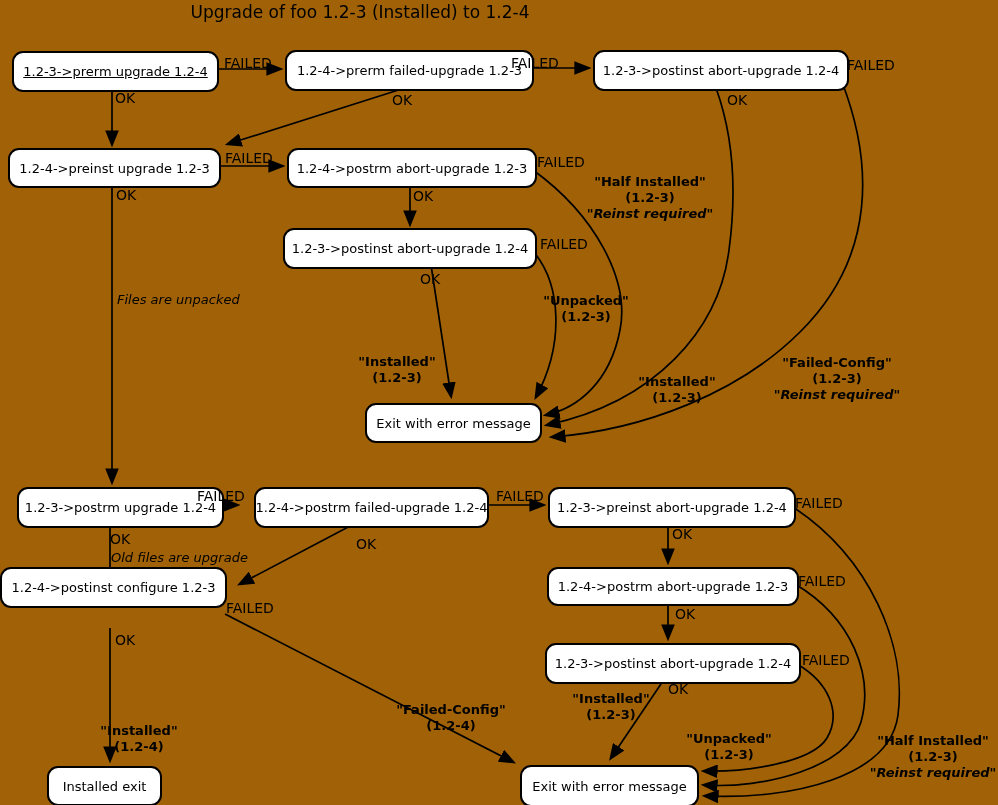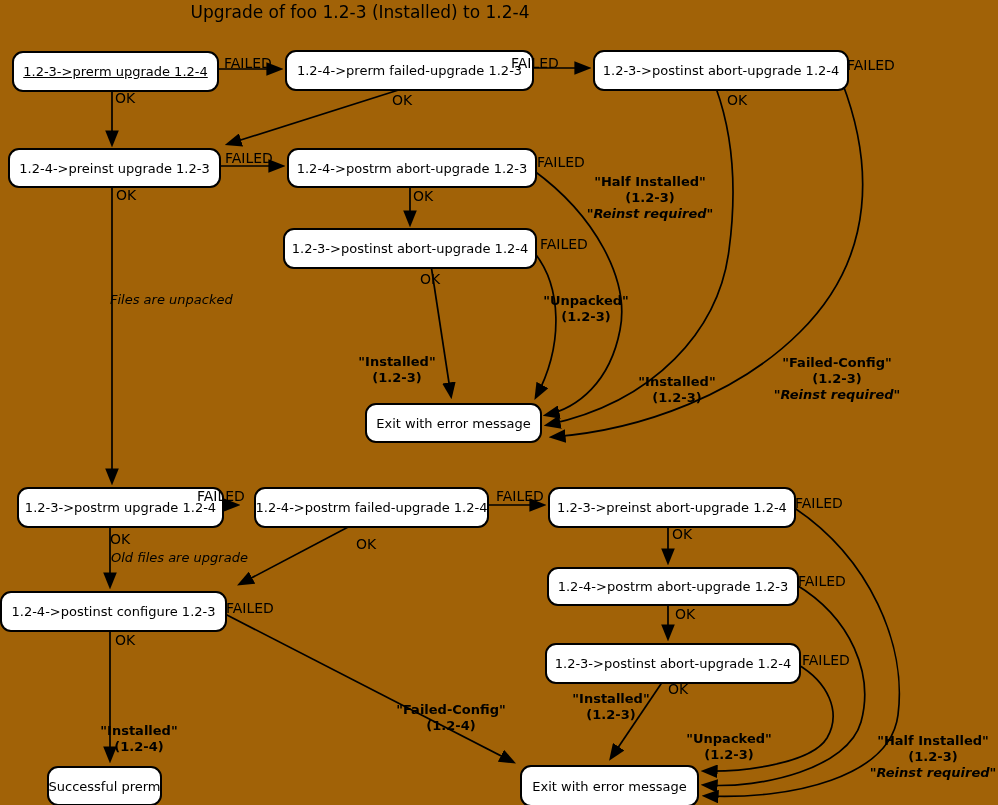--- a/index.html
+++ b/index.html
@@ -84,25 +84,25 @@
     </div>
   <div class="node" style="left:548px;top:487px;width:244px;height:37px;">
       <span>1.2-3-&gt;preinst abort-upgrade 1.2-4</span>
     </div>
   <div class="node" style="left:547px;top:567px;width:248px;height:35px;">
       <span>1.2-4-&gt;postrm abort-upgrade 1.2-3</span>
     </div>
   <div class="node" style="left:545px;top:643px;width:252px;height:37px;">
       <span>1.2-3-&gt;postinst abort-upgrade 1.2-4</span>
     </div>
-  <div class="node" style="left:0px;top:591px;width:223px;height:37px;">
+  <div class="node" style="left:0px;top:567px;width:223px;height:37px;">
       <span>1.2-4-&gt;postinst configure 1.2-3</span>
     </div>
   <div class="node" style="left:47px;top:766px;width:111px;height:36px;">
-      <span>Successful prerm</span>
+      <span>Installed exit</span>
     </div>
   <div class="node" style="left:520px;top:765px;width:175px;height:38px;">
       <span>Exit with error message</span>
     </div>
 
   <div class="elabel" style="left:224px;top:55px;">FAILED</div>
   <div class="elabel" style="left:511px;top:55px;">FAILED</div>
   <div class="elabel" style="left:847px;top:57px;">FAILED</div>
   <div class="elabel" style="left:225px;top:150px;">FAILED</div>
   <div class="elabel" style="left:537px;top:154px;">FAILED</div>
@@ -120,21 +120,21 @@
   <div class="elabel" style="left:116px;top:187px;">OK</div>
   <div class="elabel" style="left:413px;top:188px;">OK</div>
   <div class="elabel" style="left:420px;top:271px;">OK</div>
   <div class="elabel" style="left:110px;top:531px;">OK</div>
   <div class="elabel" style="left:356px;top:536px;">OK</div>
   <div class="elabel" style="left:672px;top:526px;">OK</div>
   <div class="elabel" style="left:675px;top:606px;">OK</div>
   <div class="elabel" style="left:668px;top:681px;">OK</div>
   <div class="elabel" style="left:115px;top:632px;">OK</div>
 
-  <div class="ann" style="left:110px;top:292px;">Files are unpacked</div>
+  <div class="ann" style="left:117px;top:292px;">Files are unpacked</div>
   <div class="ann" style="left:111px;top:550px;">Old files are upgrade</div>
 
   <div class="state" style="left:580px;top:174px;width:140px;">
     <div>"Half Installed"</div>
     <div>(1.2-3)</div>
     <div class="it">"Reinst required"</div>
   </div>
   <div class="state" style="left:536px;top:293px;width:100px;">
     <div>"Unpacked"</div>
     <div>(1.2-3)</div>

